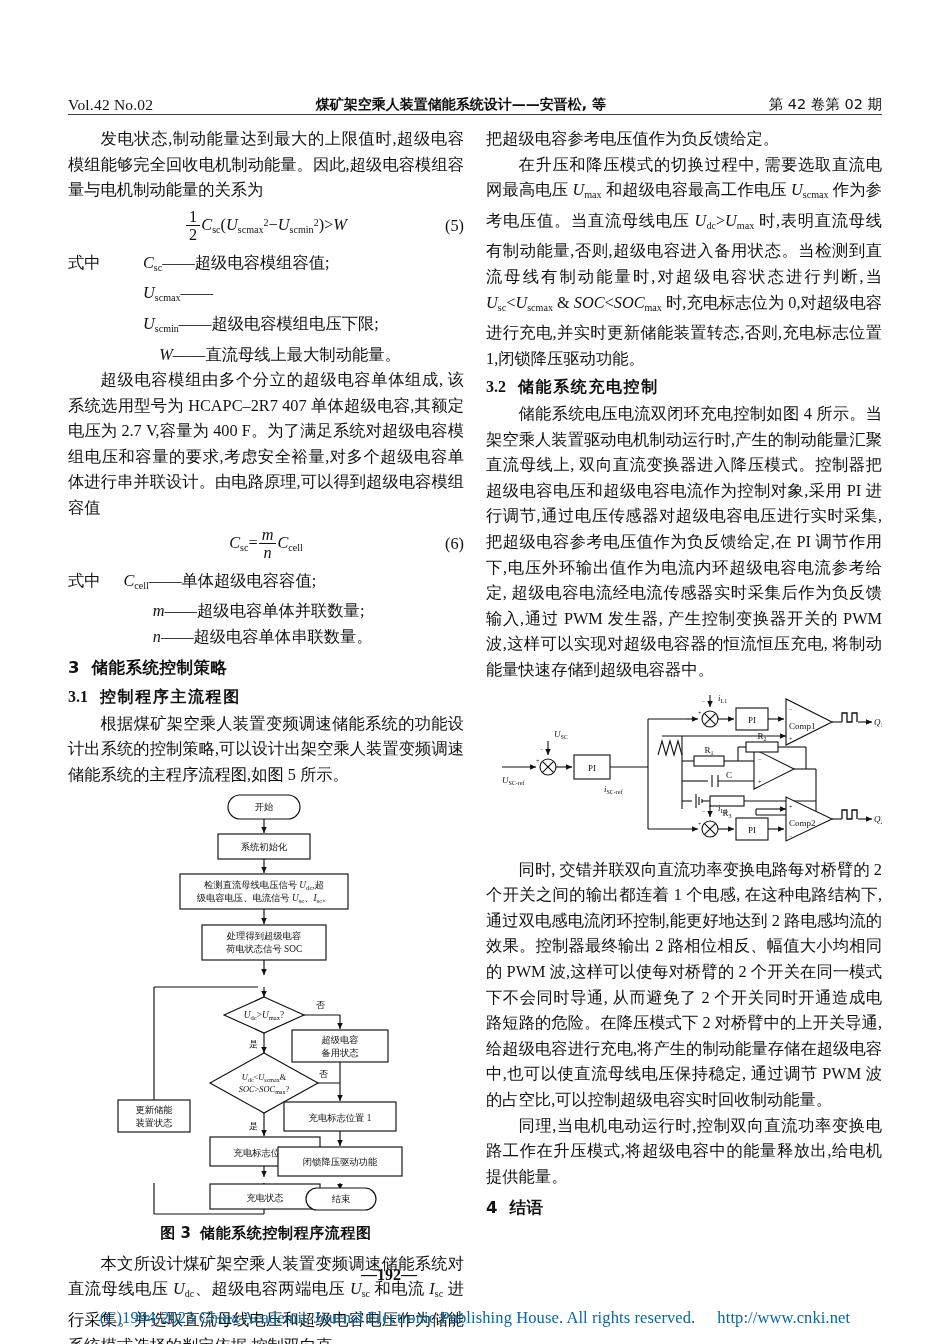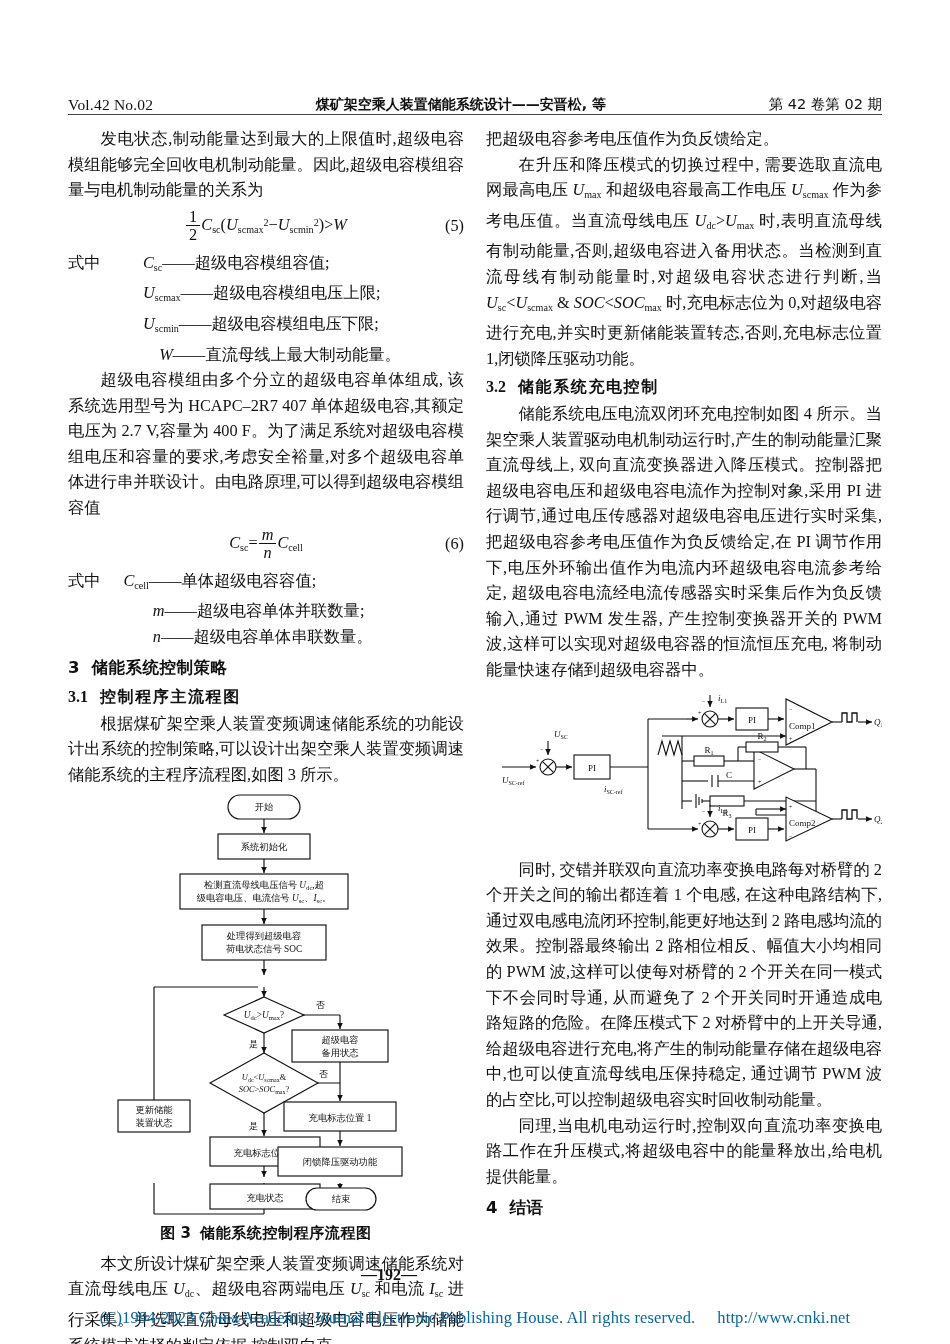--- a/index.html
+++ b/index.html
@@ -136,21 +136,20 @@
       <div class="defrow">
         <span class="lead">式中</span>
         <span class="sym"><i class="v">C</i><sub>sc</sub></span>
         <span>——</span>
         <span>超级电容模组容值;</span>
       </div>
       <div class="defrow">
         <span class="lead"></span>
         <span class="sym"><i class="v">U</i><sub>scmax</sub></span>
         <span>——</span>
-        <span>超级电容模组电压上限;</span>
       </div>
       <div class="defrow">
         <span class="lead"></span>
         <span class="sym"><i class="v">U</i><sub>scmin</sub></span>
         <span>——</span>
         <span>超级电容模组电压下限;</span>
       </div>
       <div class="defrow">
         <span class="lead" style="width:5.6em"></span>
         <span class="sym"><i class="v">W</i></span>
@@ -188,21 +187,21 @@
     </div>
 
     <h3 class="sec">
       <span class="numtag">3</span><span>储能系统控制策略</span>
     </h3>
 
     <h4 class="subsec">
       <span class="numtag">3.1</span><span>控制程序主流程图</span>
     </h4>
 
-    <p class="ind">根据煤矿架空乘人装置变频调速储能系统的功能设计出系统的控制策略,可以设计出架空乘人装置变频调速储能系统的主程序流程图,如图 3 所示。</p>
+    <p class="ind">根据煤矿架空乘人装置变频调速储能系统的功能设计出系统的控制策略,可以设计出架空乘人装置变频调速储能系统的主程序流程图,如图 5 所示。</p>
 
     <div class="fig3">
       <svg width="396" height="396" viewBox="0 0 396 396">
         <defs>
           <marker id="ar" markerWidth="7" markerHeight="7" refX="5.6" refY="2.6" orient="auto">
             <path d="M0,0 L5.6,2.6 L0,5.2 z" fill="#111"></path>
           </marker>
         </defs>
         <g stroke="#111" stroke-width="1.15" fill="none">
 

